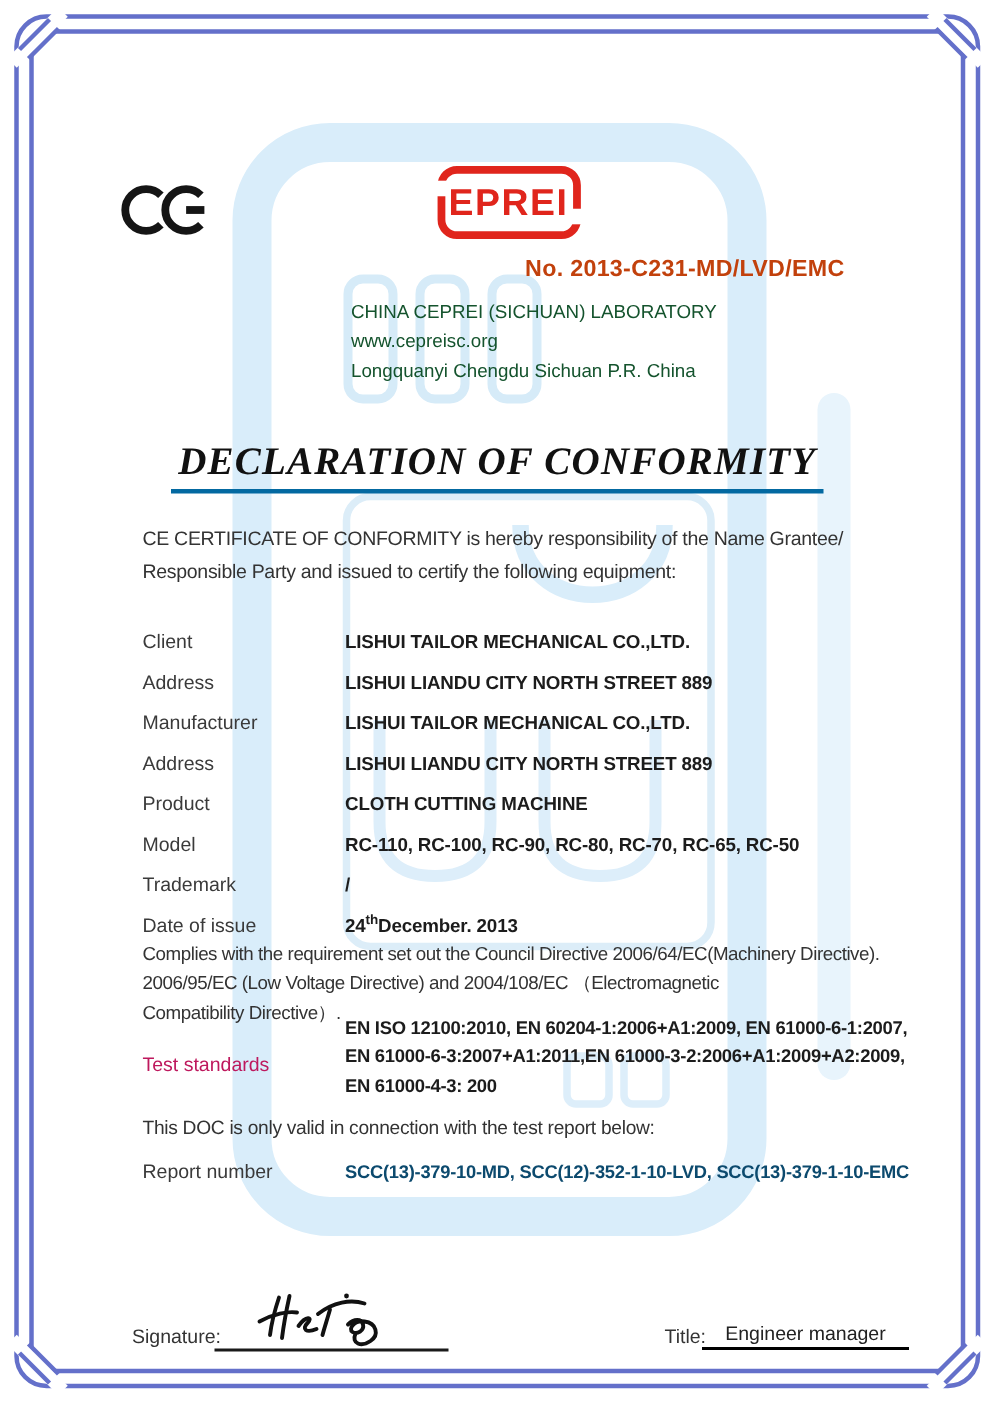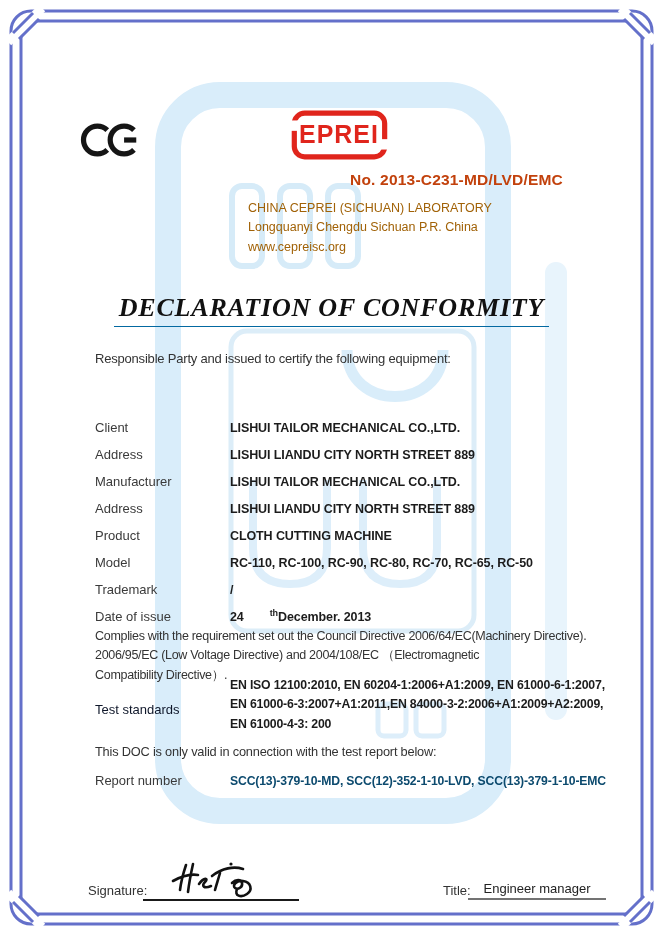--- a/index.html
+++ b/index.html
@@ -10,63 +10,63 @@
     color:#333;
   }
   .abs{position:absolute;}
   svg{display:block;}
 
   
   .ce-logo{left:80px;top:110px;width:58px;height:60px;}
   .eprei-box{left:290px;top:108px;width:100px;height:54px;background:#fff;text-align:center;}
   .cert-no{top:171px;right:100px;font-size:15.5px;font-weight:bold;color:#c2410c;
            letter-spacing:0.2px;white-space:nowrap;}
-  .lab-block{left:248px;top:199px;font-size:12.5px;line-height:19.3px;color:#a16207;}
+  .lab-block{left:234px;top:199px;font-size:12.5px;line-height:19.3px;color:#14532d;}
   .lab-block div{white-space:nowrap;}
 
   
   .title-wrap{left:0;right:0;top:293px;text-align:center;}
   .doc-title{
     display:inline-block;
     font-family:"Liberation Serif", serif;
     font-style:italic;font-weight:bold;
     font-size:26px;letter-spacing:0.8px;color:#111;
-    border-bottom:1px solid #0369a1;
+    border-bottom:3px solid #0369a1;
     padding:0 5px 3px 5px;
   }
 
   .intro{left:95px;top:348px;font-size:13px;line-height:21.5px;color:#333;letter-spacing:-0.2px;}
   .intro div{white-space:nowrap;}
 
   
   .fields{left:95px;top:414px;}
   .frow{height:27px;display:flex;align-items:center;}
   .flabel{flex:0 0 135px;font-size:13px;color:#3a3a3a;}
   .fvalue{font-weight:bold;font-size:12.5px;color:#1c1c1c;white-space:nowrap;letter-spacing:-0.1px;}
-  .fvalue sup{font-size:9px;margin-left:26px;}
+  .fvalue sup{font-size:9px;}
 
   
   .compliance{left:95px;top:627px;font-size:12.5px;line-height:19.3px;color:#333;letter-spacing:-0.3px;}
   .compliance div{white-space:nowrap;}
-  .ts-label{left:95px;top:702px;font-size:13px;color:#0f172a;}
+  .ts-label{left:95px;top:702px;font-size:13px;color:#be185d;}
   .ts-lines{left:230px;top:676px;font-weight:bold;font-size:12.3px;line-height:19.3px;
             color:#1c1c1c;letter-spacing:-0.2px;}
   .ts-lines div{white-space:nowrap;}
   .doc-note{left:95px;top:744px;font-size:12.8px;color:#333;letter-spacing:-0.2px;white-space:nowrap;}
   .rep-label{left:95px;top:773px;font-size:13px;color:#3a3a3a;}
   .rep-value{left:230px;top:774px;font-weight:bold;font-size:12.2px;color:#0c4a6e;
              letter-spacing:-0.15px;white-space:nowrap;}
 
   
   .sig-label{left:88px;top:883px;font-size:13px;color:#333;}
   .sig-line{left:143px;top:899px;width:156px;border-top:2px solid #1a1a1a;}
   .sig-script{left:168px;top:855px;width:100px;height:48px;}
   .title-label{left:443px;top:883px;font-size:13px;color:#333;}
   .title-value{left:468px;top:881px;width:138px;text-align:center;font-size:13px;color:#222;
-               padding-bottom:2px;border-bottom:2px solid #737373;white-space:nowrap;}
+               padding-bottom:2px;border-bottom:2px solid #000000;white-space:nowrap;}
 </style>
 </head>
 <body>
 
 <svg class="abs" style="left:0;top:0;" width="663" height="935" viewBox="0 0 663 935">
   <rect x="168" y="95" width="330" height="716" rx="52" fill="none" stroke="#d9edfa" stroke-width="26"></rect>
   <rect x="232" y="186" width="30" height="80" rx="10" fill="none" stroke="#d6ebf8" stroke-width="6"></rect>
   <rect x="280" y="186" width="30" height="80" rx="10" fill="none" stroke="#d6ebf8" stroke-width="6"></rect>
   <rect x="328" y="186" width="30" height="80" rx="10" fill="none" stroke="#d6ebf8" stroke-width="6"></rect>
   <rect x="231" y="331" width="243" height="300" rx="16" fill="none" stroke="#dcedf8" stroke-width="5"></rect>
@@ -110,29 +110,30 @@
     <rect x="0" y="12" width="8" height="10" fill="#ffffff"></rect>
     <rect x="87" y="30" width="9" height="10" fill="#ffffff"></rect>
     <text x="47" y="34" text-anchor="middle" font-family="Liberation Sans, sans-serif" font-weight="bold" font-size="24" letter-spacing="1" fill="#e0251c">EPREI</text>
   </svg>
 </div>
 
 <div class="abs cert-no">No. 2013-C231-MD/LVD/EMC</div>
 
 <div class="abs lab-block">
   <div>CHINA CEPREI (SICHUAN) LABORATORY</div>
+  <div>www.cepreisc.org</div>
   <div>Longquanyi Chengdu Sichuan P.R. China</div>
-  <div>www.cepreisc.org</div>
 </div>
 
 <div class="abs title-wrap">
   <span class="doc-title">DECLARATION OF CONFORMITY</span>
 </div>
 
 <div class="abs intro">
+  <div>CE CERTIFICATE OF CONFORMITY is hereby responsibility of the Name Grantee/</div>
   <div>Responsible Party and issued to certify the following equipment:</div>
 </div>
 
 <div class="abs fields">
   <div class="frow">
     <span class="flabel">Client</span>
     <span class="fvalue">LISHUI TAILOR MECHANICAL CO.,LTD.</span>
   </div>
   <div class="frow">
     <span class="flabel">Address</span>
@@ -166,21 +167,21 @@
 
 <div class="abs compliance">
   <div>Complies with the requirement set out the Council Directive 2006/64/EC(Machinery Directive).</div>
   <div>2006/95/EC (Low Voltage Directive) and 2004/108/EC （Electromagnetic</div>
   <div>Compatibility Directive）.</div>
 </div>
 
 <div class="abs ts-label">Test standards</div>
 <div class="abs ts-lines">
   <div>EN ISO 12100:2010, EN 60204-1:2006+A1:2009, EN 61000-6-1:2007,</div>
-  <div>EN 61000-6-3:2007+A1:2011,EN 84000-3-2:2006+A1:2009+A2:2009,</div>
+  <div>EN 61000-6-3:2007+A1:2011,EN 61000-3-2:2006+A1:2009+A2:2009,</div>
   <div>EN 61000-4-3: 200</div>
 </div>
 
 <div class="abs doc-note">This DOC is only valid in connection with the test report below:</div>
 
 <div class="abs rep-label">Report number</div>
 <div class="abs rep-value">SCC(13)-379-10-MD, SCC(12)-352-1-10-LVD, SCC(13)-379-1-10-EMC</div>
 
 <div class="abs sig-label">Signature:</div>
 <div class="abs sig-line"></div>

